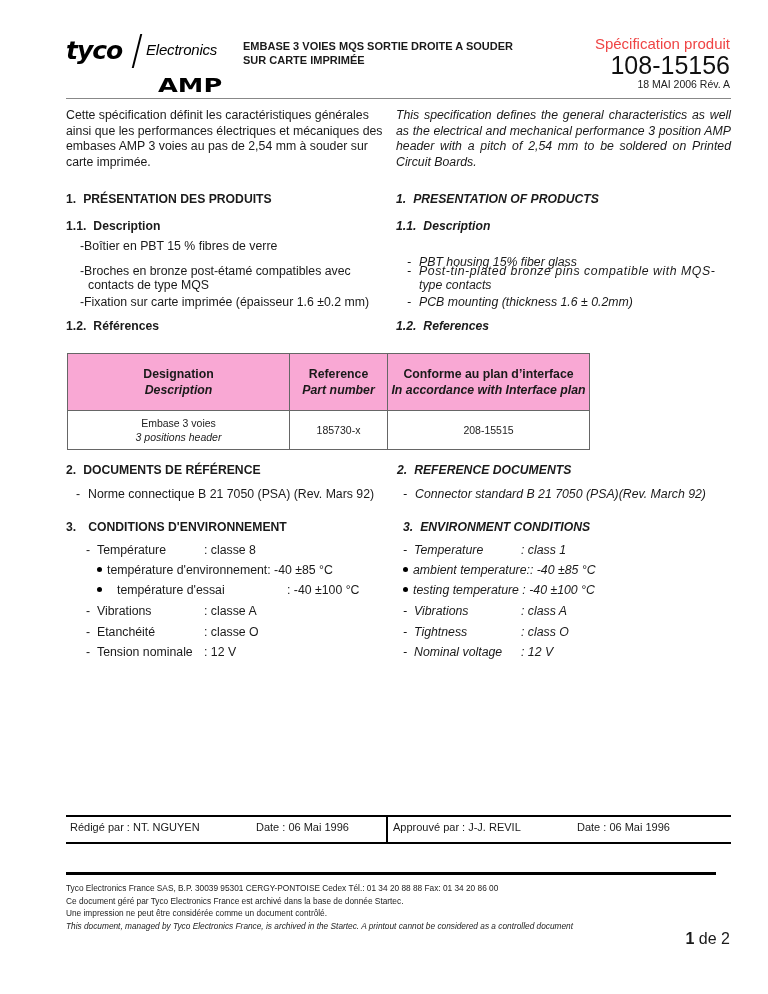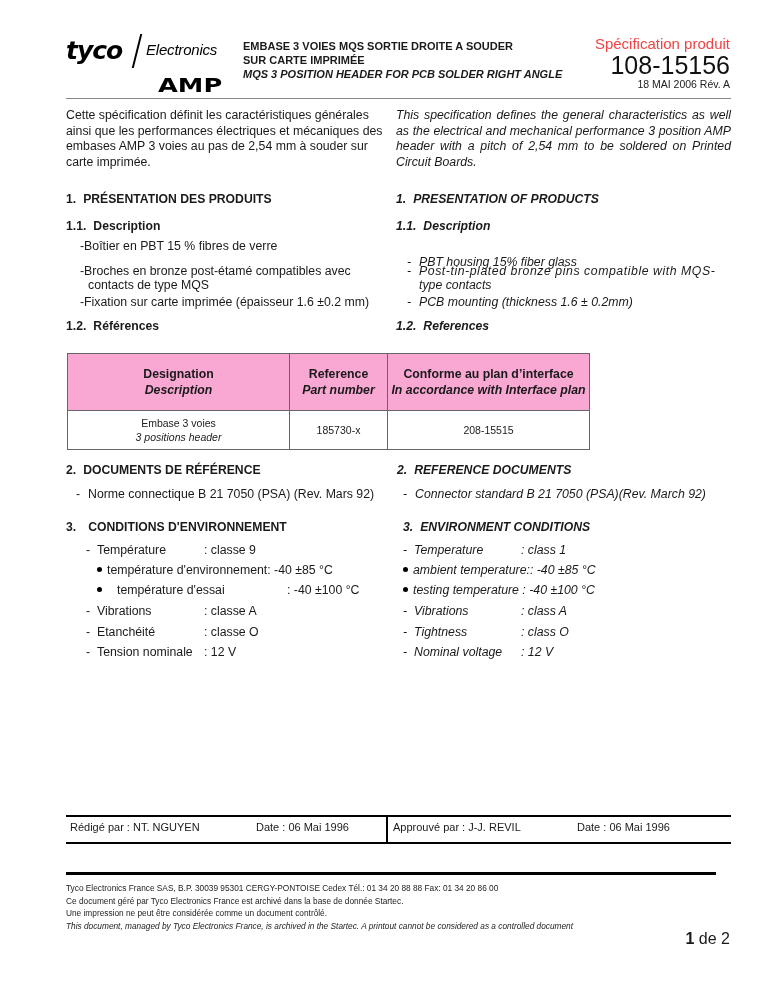--- a/index.html
+++ b/index.html
@@ -50,21 +50,20 @@
 <body>
 
 <div class="abs logo-tyco">tyco</div>
 <div class="abs logo-slash"></div>
 <div class="abs logo-elec">Electronics</div>
 <div class="abs logo-amp">AMP</div>
 
 <div class="abs title-block">
   <div>EMBASE 3 VOIES MQS SORTIE DROITE A SOUDER</div>
   <div>SUR CARTE IMPRIMÉE</div>
-  <div class="it">MQS 3 POSITION HEADER FOR PCB SOLDER RIGHT ANGLE</div>
 </div>
 
 <div class="abs spec-block">
   <div class="spec-label">Spécification produit</div>
   <div class="spec-num">108-15156</div>
   <div class="spec-date">18 MAI 2006 Rév. A</div>
 </div>
 
 <div class="abs hr-thin" style="top:98px;"></div>
 
@@ -138,21 +137,21 @@
 <div class="abs li" style="left:76px; top:487px; white-space:nowrap;"><span class="dash">-</span><span>Norme connectique B 21 7050 (PSA) (Rev. Mars 92)</span></div>
 <div class="abs li it" style="left:403px; top:487px; white-space:nowrap;"><span class="dash">-</span><span>Connector standard B 21 7050 (PSA)(Rev. March 92)</span></div>
 
 <div class="abs h1" style="left:66px; top:520px;">
   <span class="num" style="margin-right:12px;">3.</span><span>CONDITIONS D'ENVIRONNEMENT</span>
 </div>
 <div class="abs h1 it" style="left:403px; top:520px;">
   <span class="num">3.</span><span>ENVIRONMENT CONDITIONS</span>
 </div>
 
-<div class="abs env" style="left:86px; top:543px;"><span class="dash" style="display:inline-block;width:11px;">-</span><span style="display:inline-block;width:107px;">Température</span><span>: classe 9</span></div>
+<div class="abs env" style="left:86px; top:543px;"><span class="dash" style="display:inline-block;width:11px;">-</span><span style="display:inline-block;width:107px;">Température</span><span>: classe 8</span></div>
 <div class="abs env" style="left:97px; top:563px;"><span class="bullet"></span><span>température d'environnement: -40 ±85 °C</span></div>
 <div class="abs env" style="left:97px; top:583px;"><span class="bullet"></span><span style="display:inline-block;width:170px;margin-left:10px;">température d'essai</span><span>: -40 ±100 °C</span></div>
 <div class="abs env" style="left:86px; top:604px;"><span style="display:inline-block;width:11px;">-</span><span style="display:inline-block;width:107px;">Vibrations</span><span>: classe A</span></div>
 <div class="abs env" style="left:86px; top:625px;"><span style="display:inline-block;width:11px;">-</span><span style="display:inline-block;width:107px;">Etanchéité</span><span>: classe O</span></div>
 <div class="abs env" style="left:86px; top:645px;"><span style="display:inline-block;width:11px;">-</span><span style="display:inline-block;width:107px;">Tension nominale</span><span>: 12 V</span></div>
 
 <div class="abs env it" style="left:403px; top:543px;"><span style="display:inline-block;width:11px;">-</span><span style="display:inline-block;width:107px;">Temperature</span><span>: class 1</span></div>
 <div class="abs env it" style="left:403px; top:563px;"><span class="bullet"></span><span>ambient temperature:: -40 ±85 °C</span></div>
 <div class="abs env it" style="left:403px; top:583px;"><span class="bullet"></span><span>testing temperature : -40 ±100 °C</span></div>
 <div class="abs env it" style="left:403px; top:604px;"><span style="display:inline-block;width:11px;">-</span><span style="display:inline-block;width:107px;">Vibrations</span><span>: class A</span></div>

